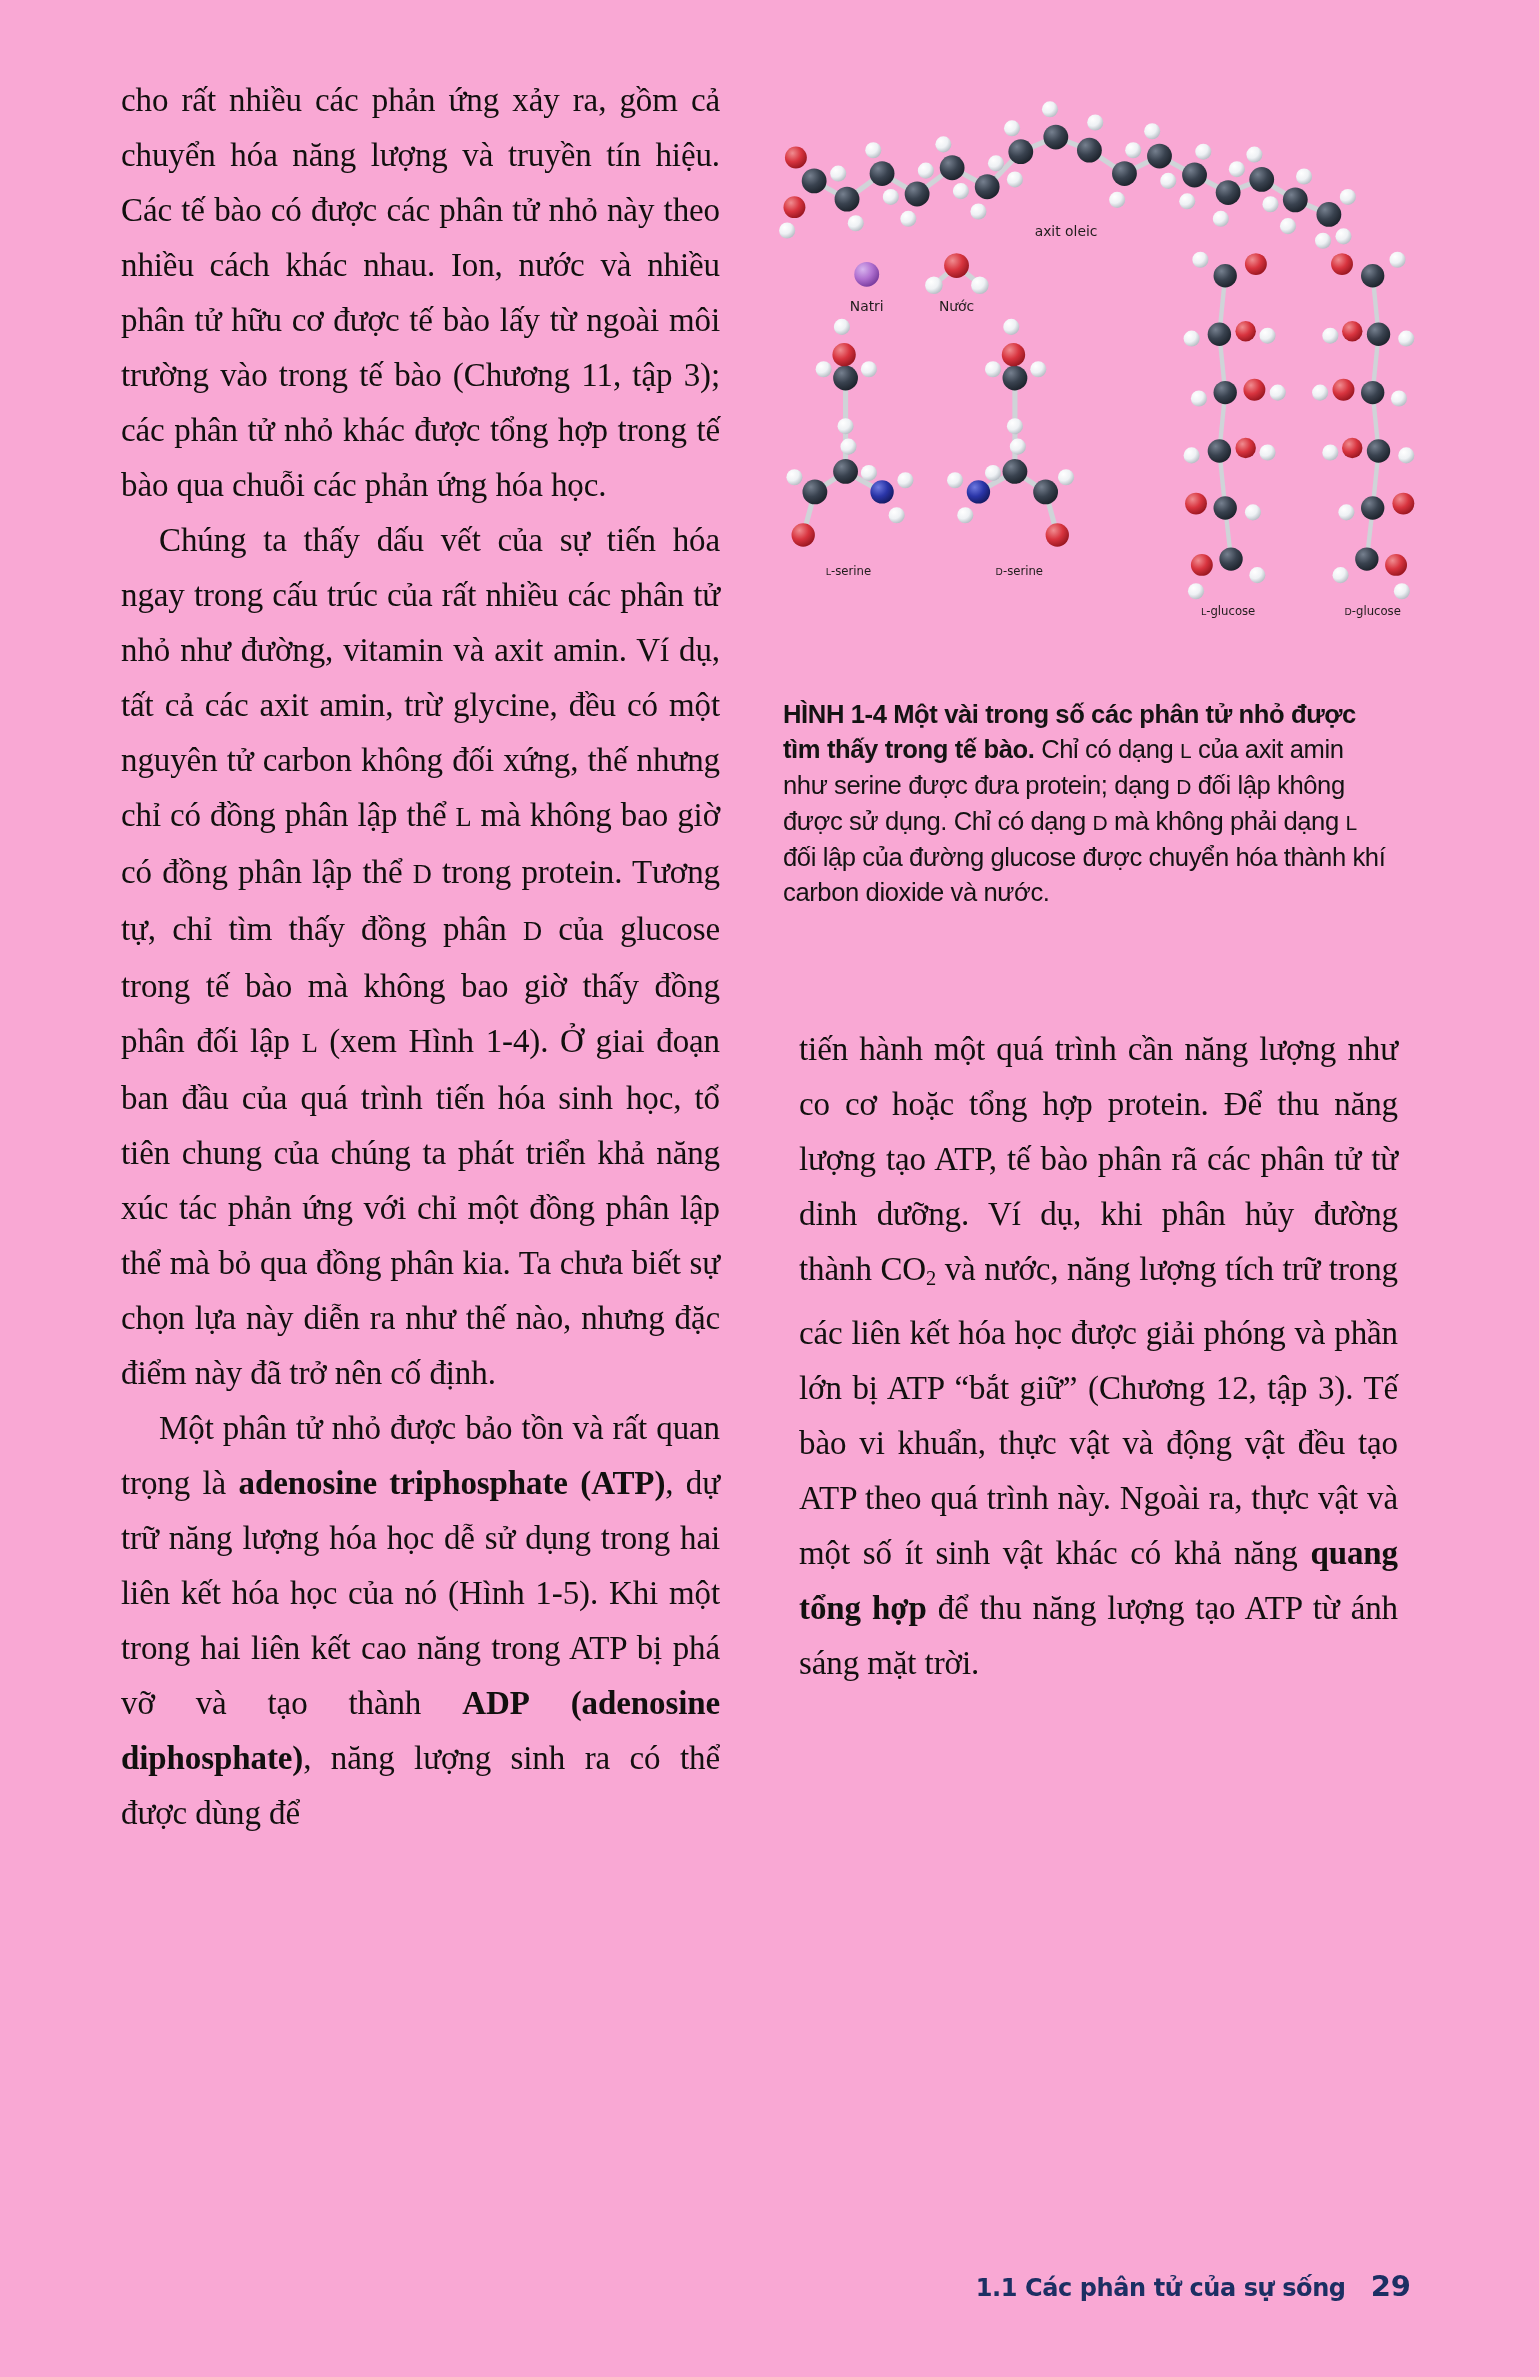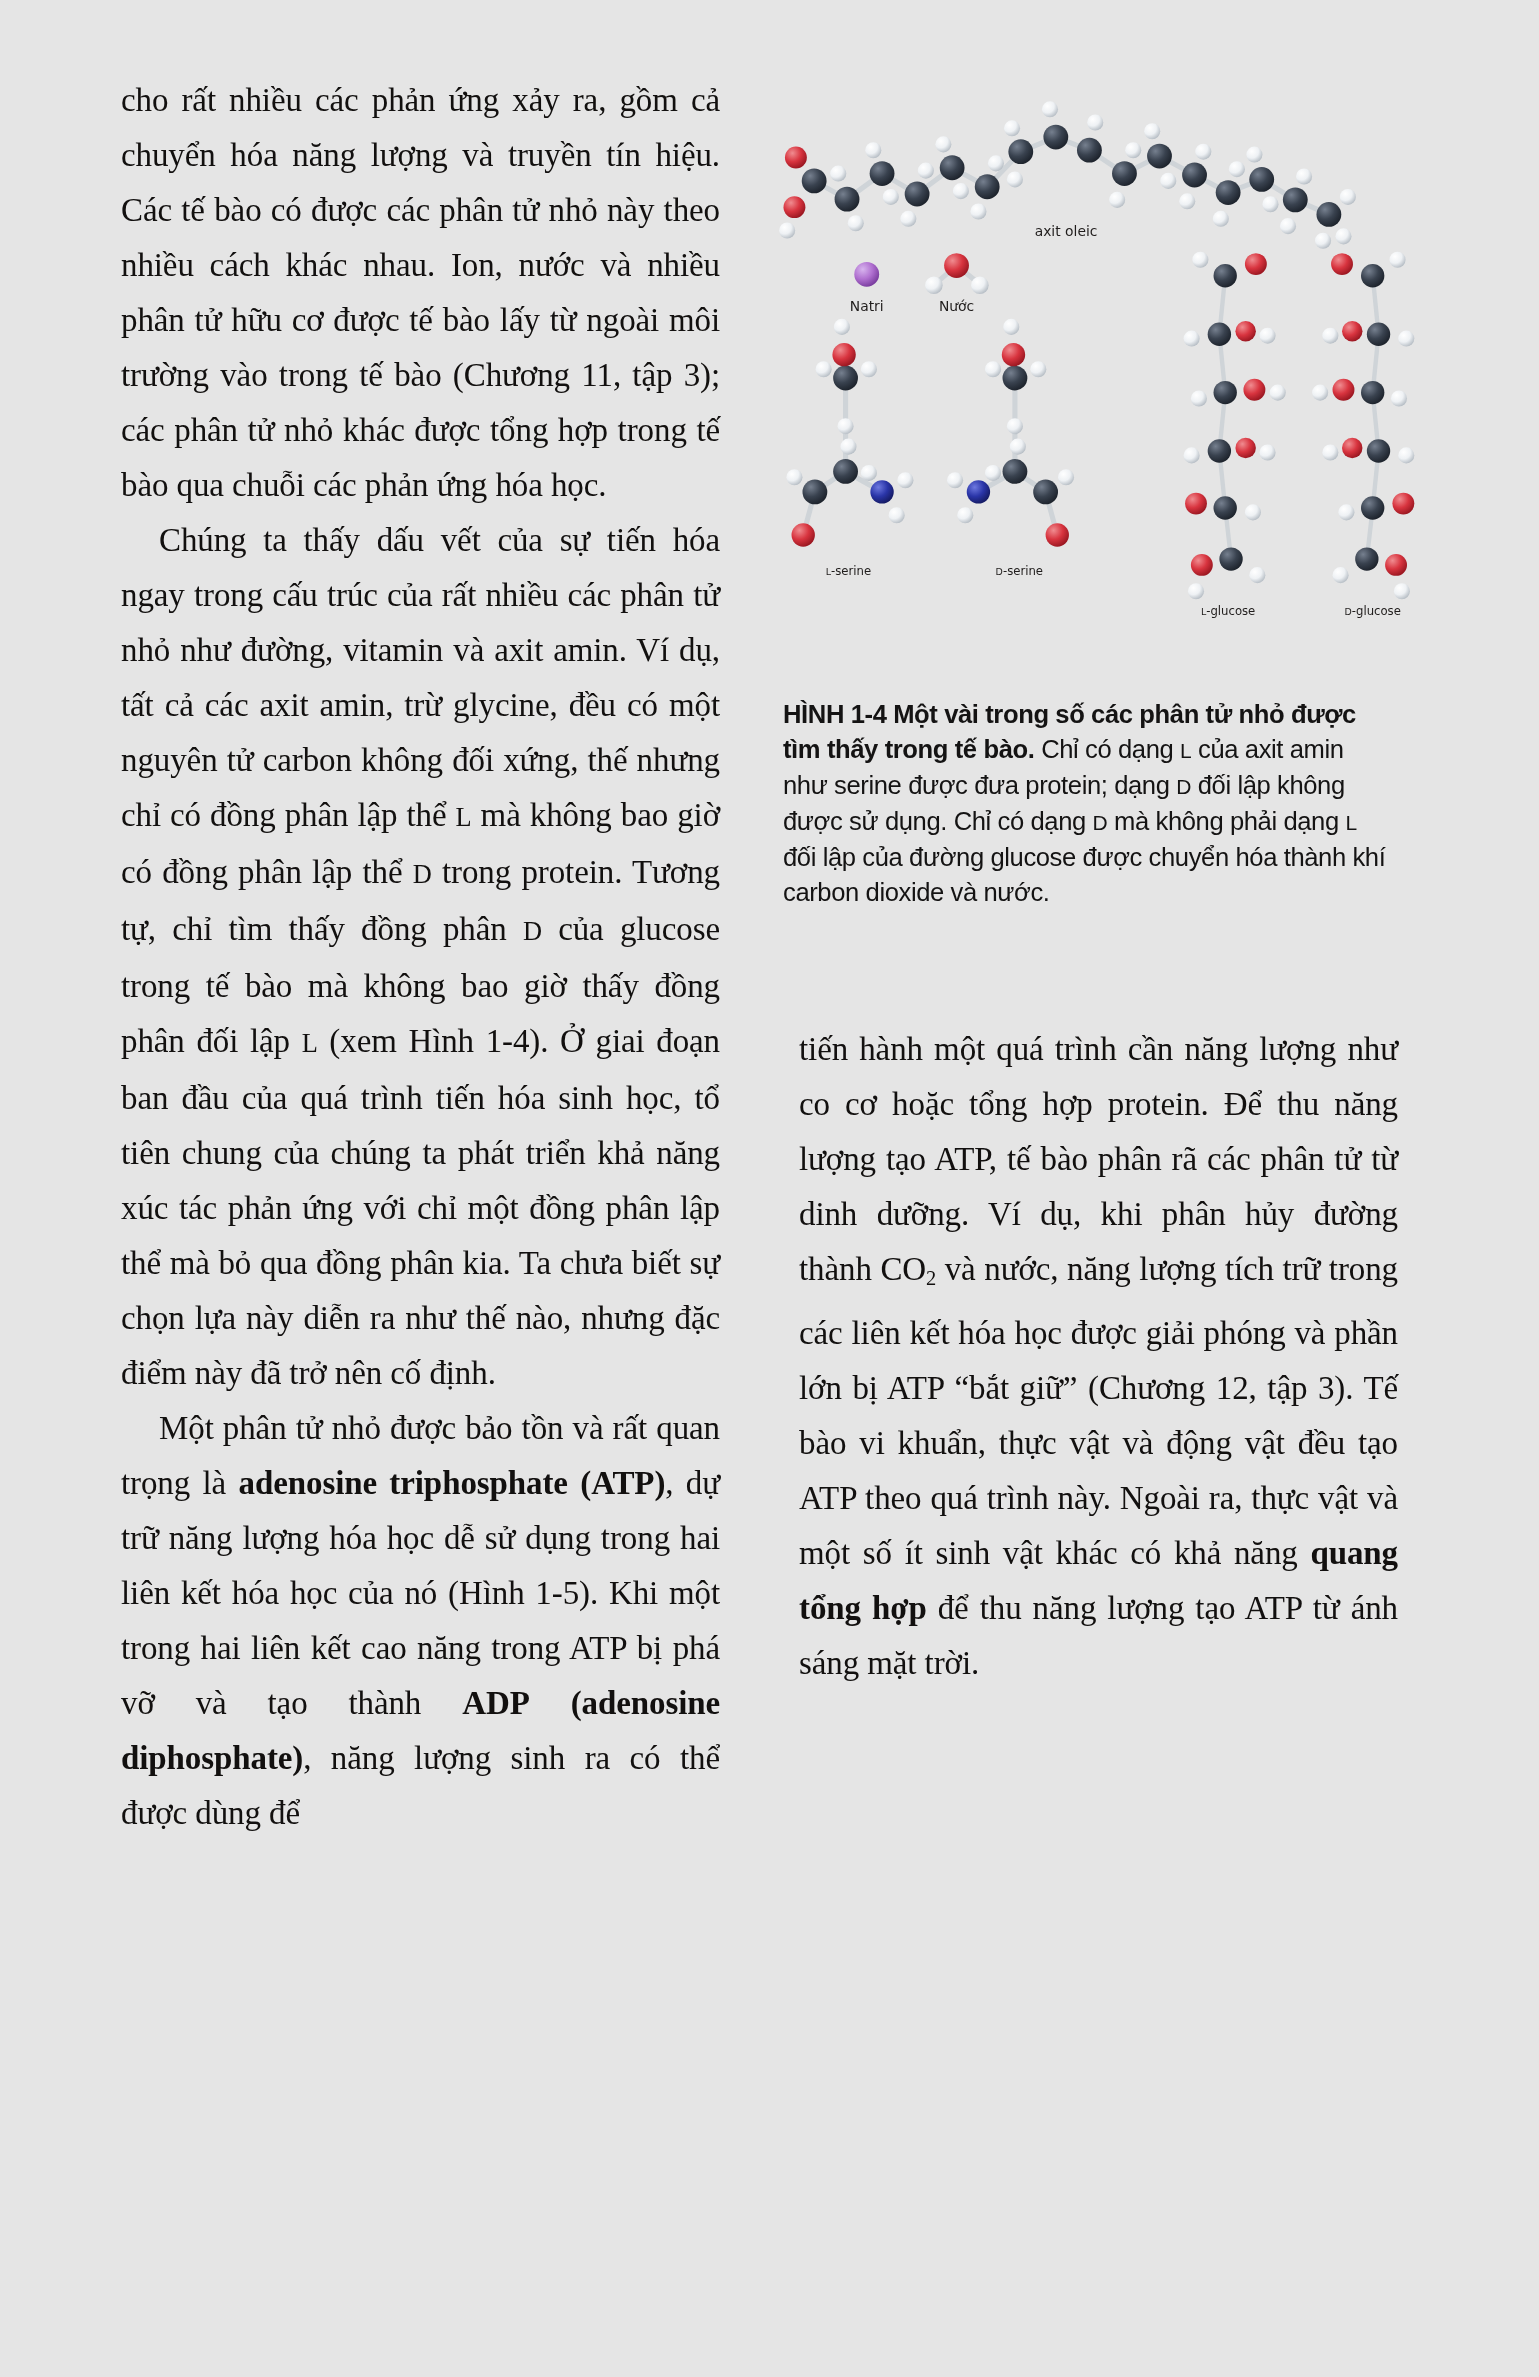--- a/index.html
+++ b/index.html
@@ -8,21 +8,21 @@
     background: #ffffff;
   }
   body {
     font-family: "Liberation Serif", "DejaVu Serif", serif;
     color: #111111;
   }
   #page {
     position: relative;
     width: 1539px;
     height: 2377px;
-    background: #e5e5e5;
+    background: #f9a8d4;
     overflow: hidden;
   }
 
   
   .body-para {
     font-family: "Liberation Serif", "DejaVu Serif", serif;
     font-size: 33px;
     line-height: 55px;
     text-align: justify;
     text-justify: inter-word;
@@ -378,15 +378,18 @@
       năng lượng tạo ATP, tế bào phân rã các phân tử từ dinh dưỡng. Ví dụ, khi phân
       hủy đường thành CO<sub>2</sub> và nước, năng lượng tích trữ trong các liên
       kết hóa học được giải phóng và phần lớn bị ATP “bắt giữ” (Chương 12, tập 3). Tế
       bào vi khuẩn, thực vật và động vật đều tạo ATP theo quá trình này. Ngoài ra,
       thực vật và một số ít sinh vật khác có khả năng
       <b>quang tổng hợp</b> để thu năng lượng tạo ATP từ ánh sáng mặt trời.
     </p>
 
   </div>
 
+  <div id="footer">
+    <span class="run-head">1.1 Các phân tử của sự sống</span><span class="page-num">29</span>
+  </div>
 
 </div>
 
 
 </body></html>

